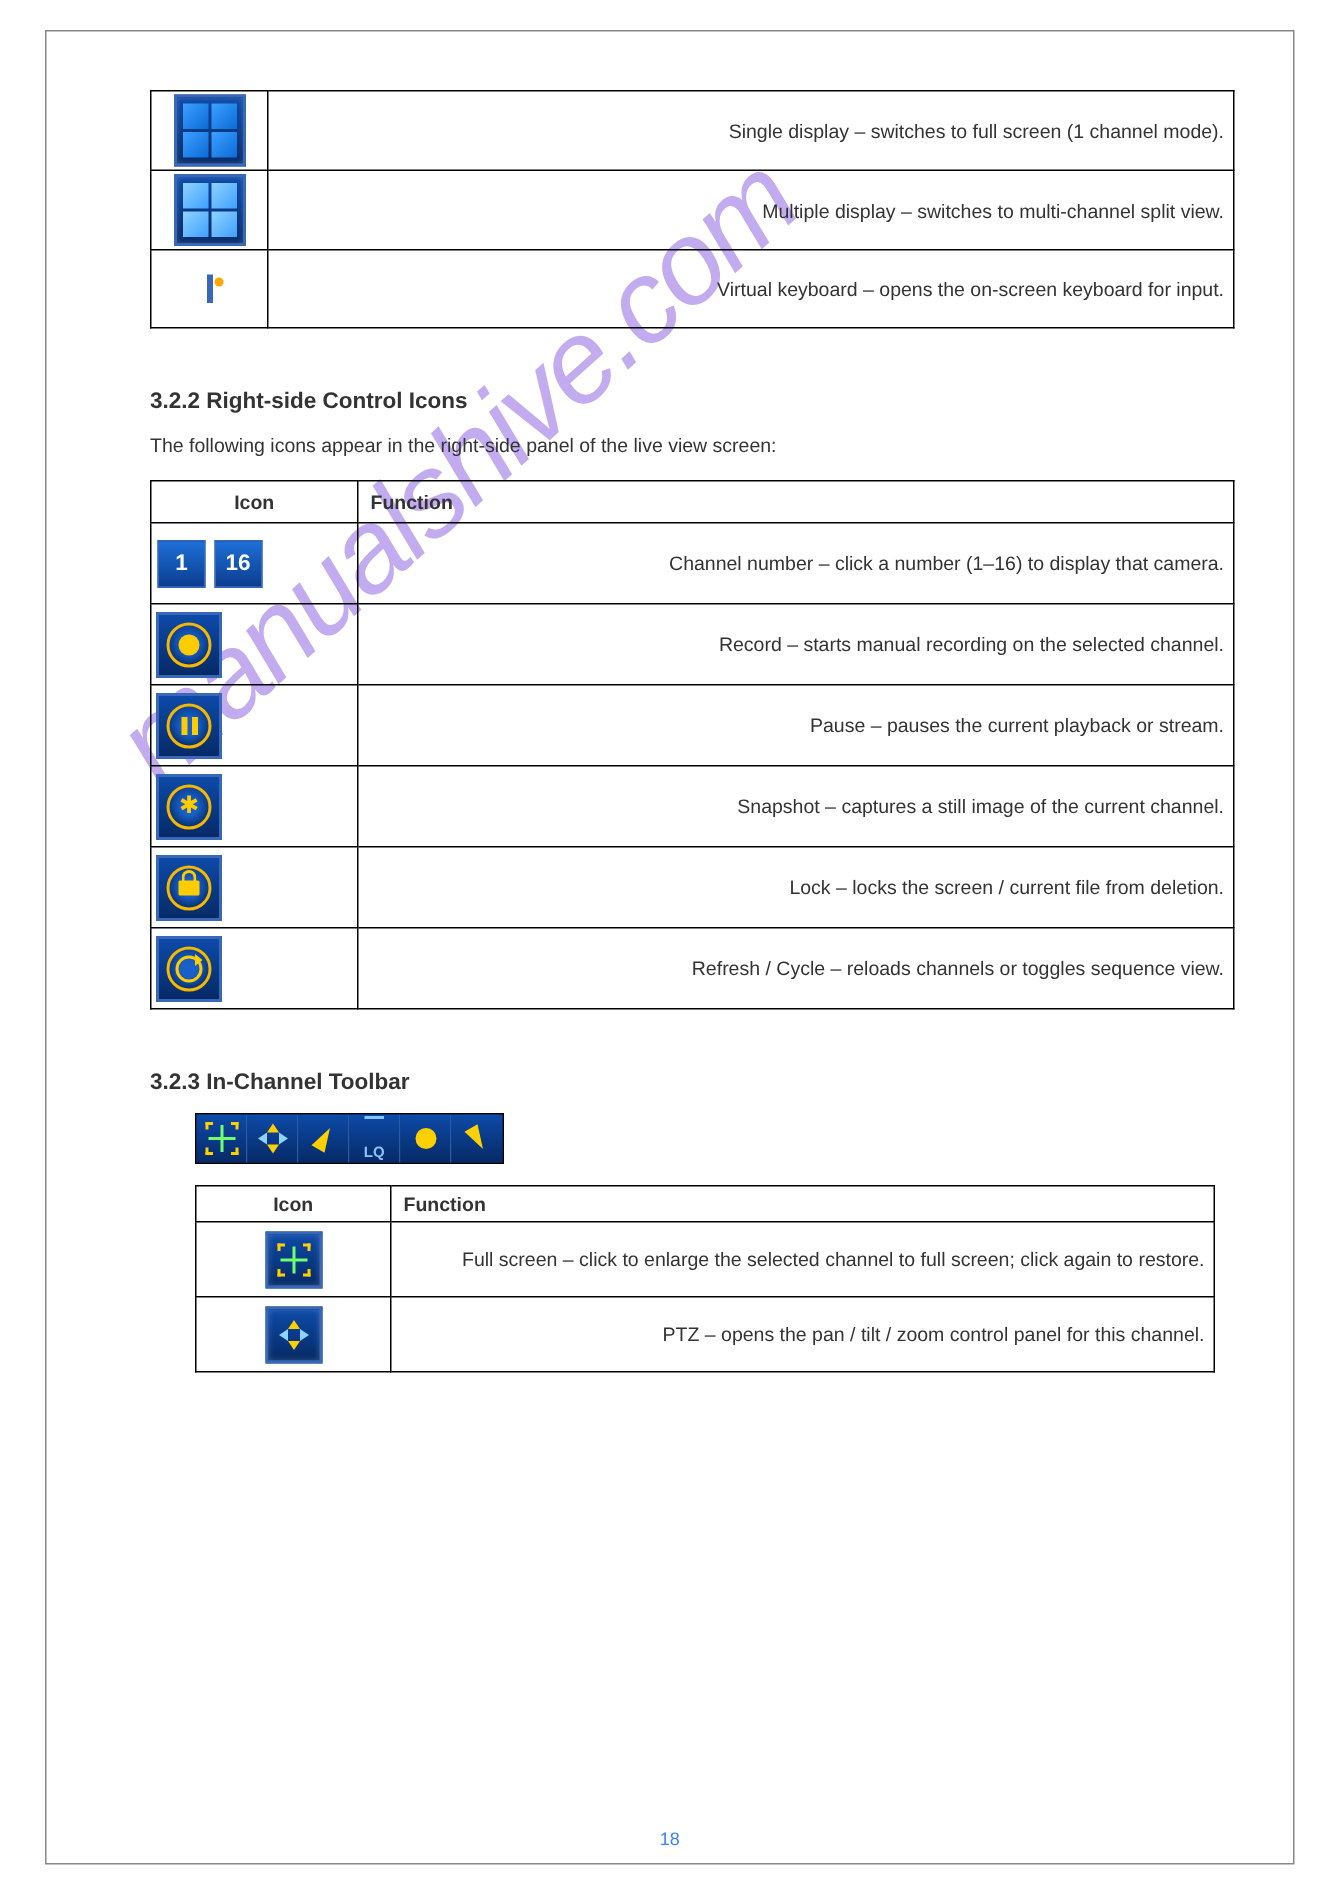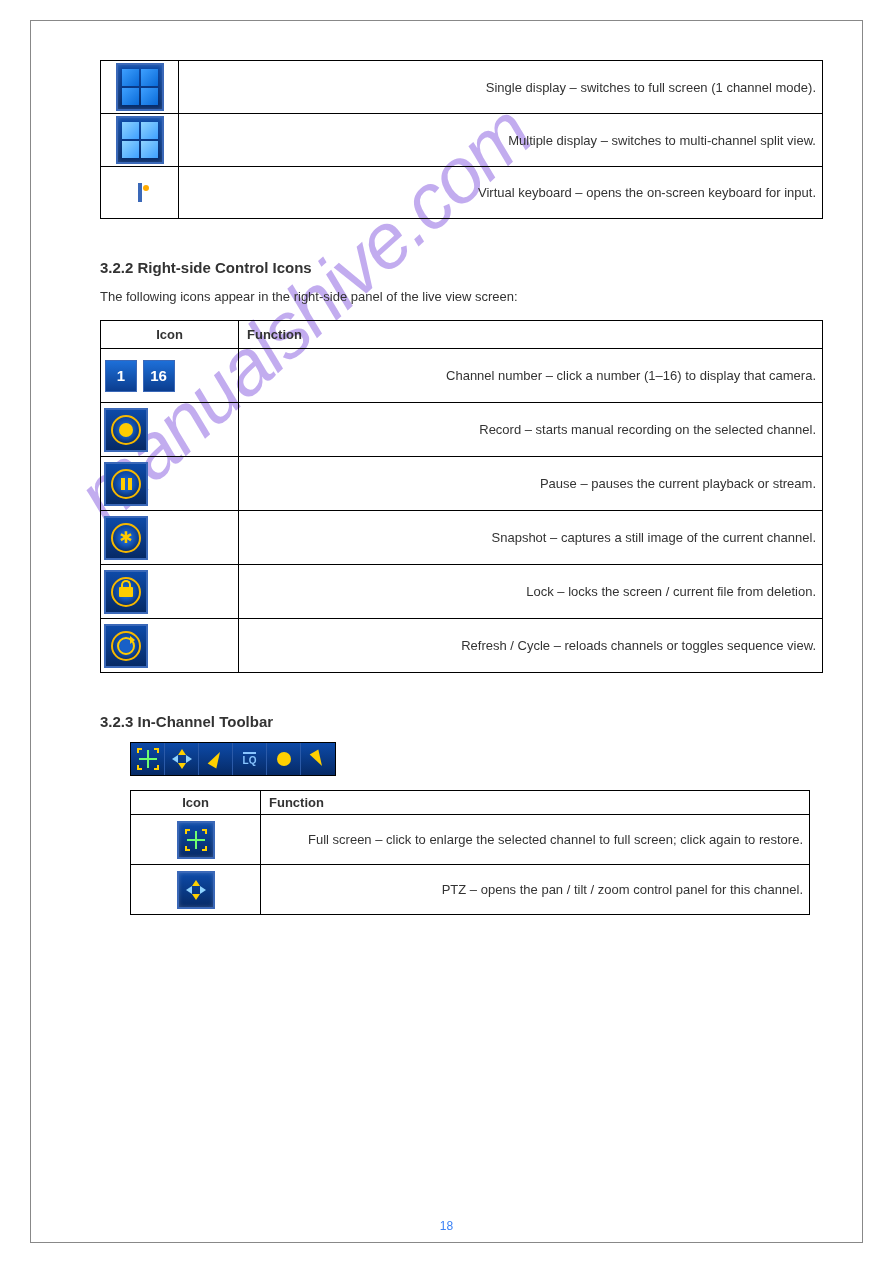--- a/index.html
+++ b/index.html
@@ -125,21 +125,21 @@
   .cross-corners .tr { top: -2px; right: -2px; border-left: none; border-bottom: none; }
   .cross-corners .bl { bottom: -2px; left: -2px; border-right: none; border-top: none; }
   .cross-corners .br { bottom: -2px; right: -2px; border-left: none; border-top: none; }
   .diamond-arrows { width: 20px; height: 20px; position: relative; }
   .diamond-arrows span { position: absolute; width: 0; height: 0; }
   .diamond-arrows .u { top: 0; left: 6px; border-left: 4px solid transparent; border-right: 4px solid transparent; border-bottom: 6px solid #ffd000; }
   .diamond-arrows .d { bottom: 0; left: 6px; border-left: 4px solid transparent; border-right: 4px solid transparent; border-top: 6px solid #ffd000; }
   .diamond-arrows .l { left: 0; top: 6px; border-top: 4px solid transparent; border-bottom: 4px solid transparent; border-right: 6px solid #8fd3ff; }
   .diamond-arrows .r { right: 0; top: 6px; border-top: 4px solid transparent; border-bottom: 4px solid transparent; border-left: 6px solid #8fd3ff; }
   .arrow-up { width: 0; height: 0; border-left: 5px solid transparent; border-right: 5px solid transparent; border-bottom: 16px solid #ffd000; transform: rotate(30deg); }
-  .lq-label { color: #88c5ff; font-size: 10px; font-weight: bold; border-top: 2px solid #88c5ff; padding-top: 1px; }
+  .lq-label { color: #88c5ff; font-size: 10px; font-weight: bold; border-top: 2px solid #88c5ff; padding-top: 17px; }
   .rec-dot { width: 14px; height: 14px; background: #ffd000; border-radius: 50%; }
   .arrow-dn { width: 0; height: 0; border-left: 5px solid transparent; border-right: 5px solid transparent; border-top: 16px solid #ffd000; transform: rotate(-30deg); }
 
   .sec3-lead { margin-left: 30px; margin-bottom: 10px; }
 
   .footer-page { position: absolute; bottom: 30px; left: 0; right: 0; text-align: center; font-size: 12px; color: #3b82f6; }
 </style>
 </head>
 <body>
 

